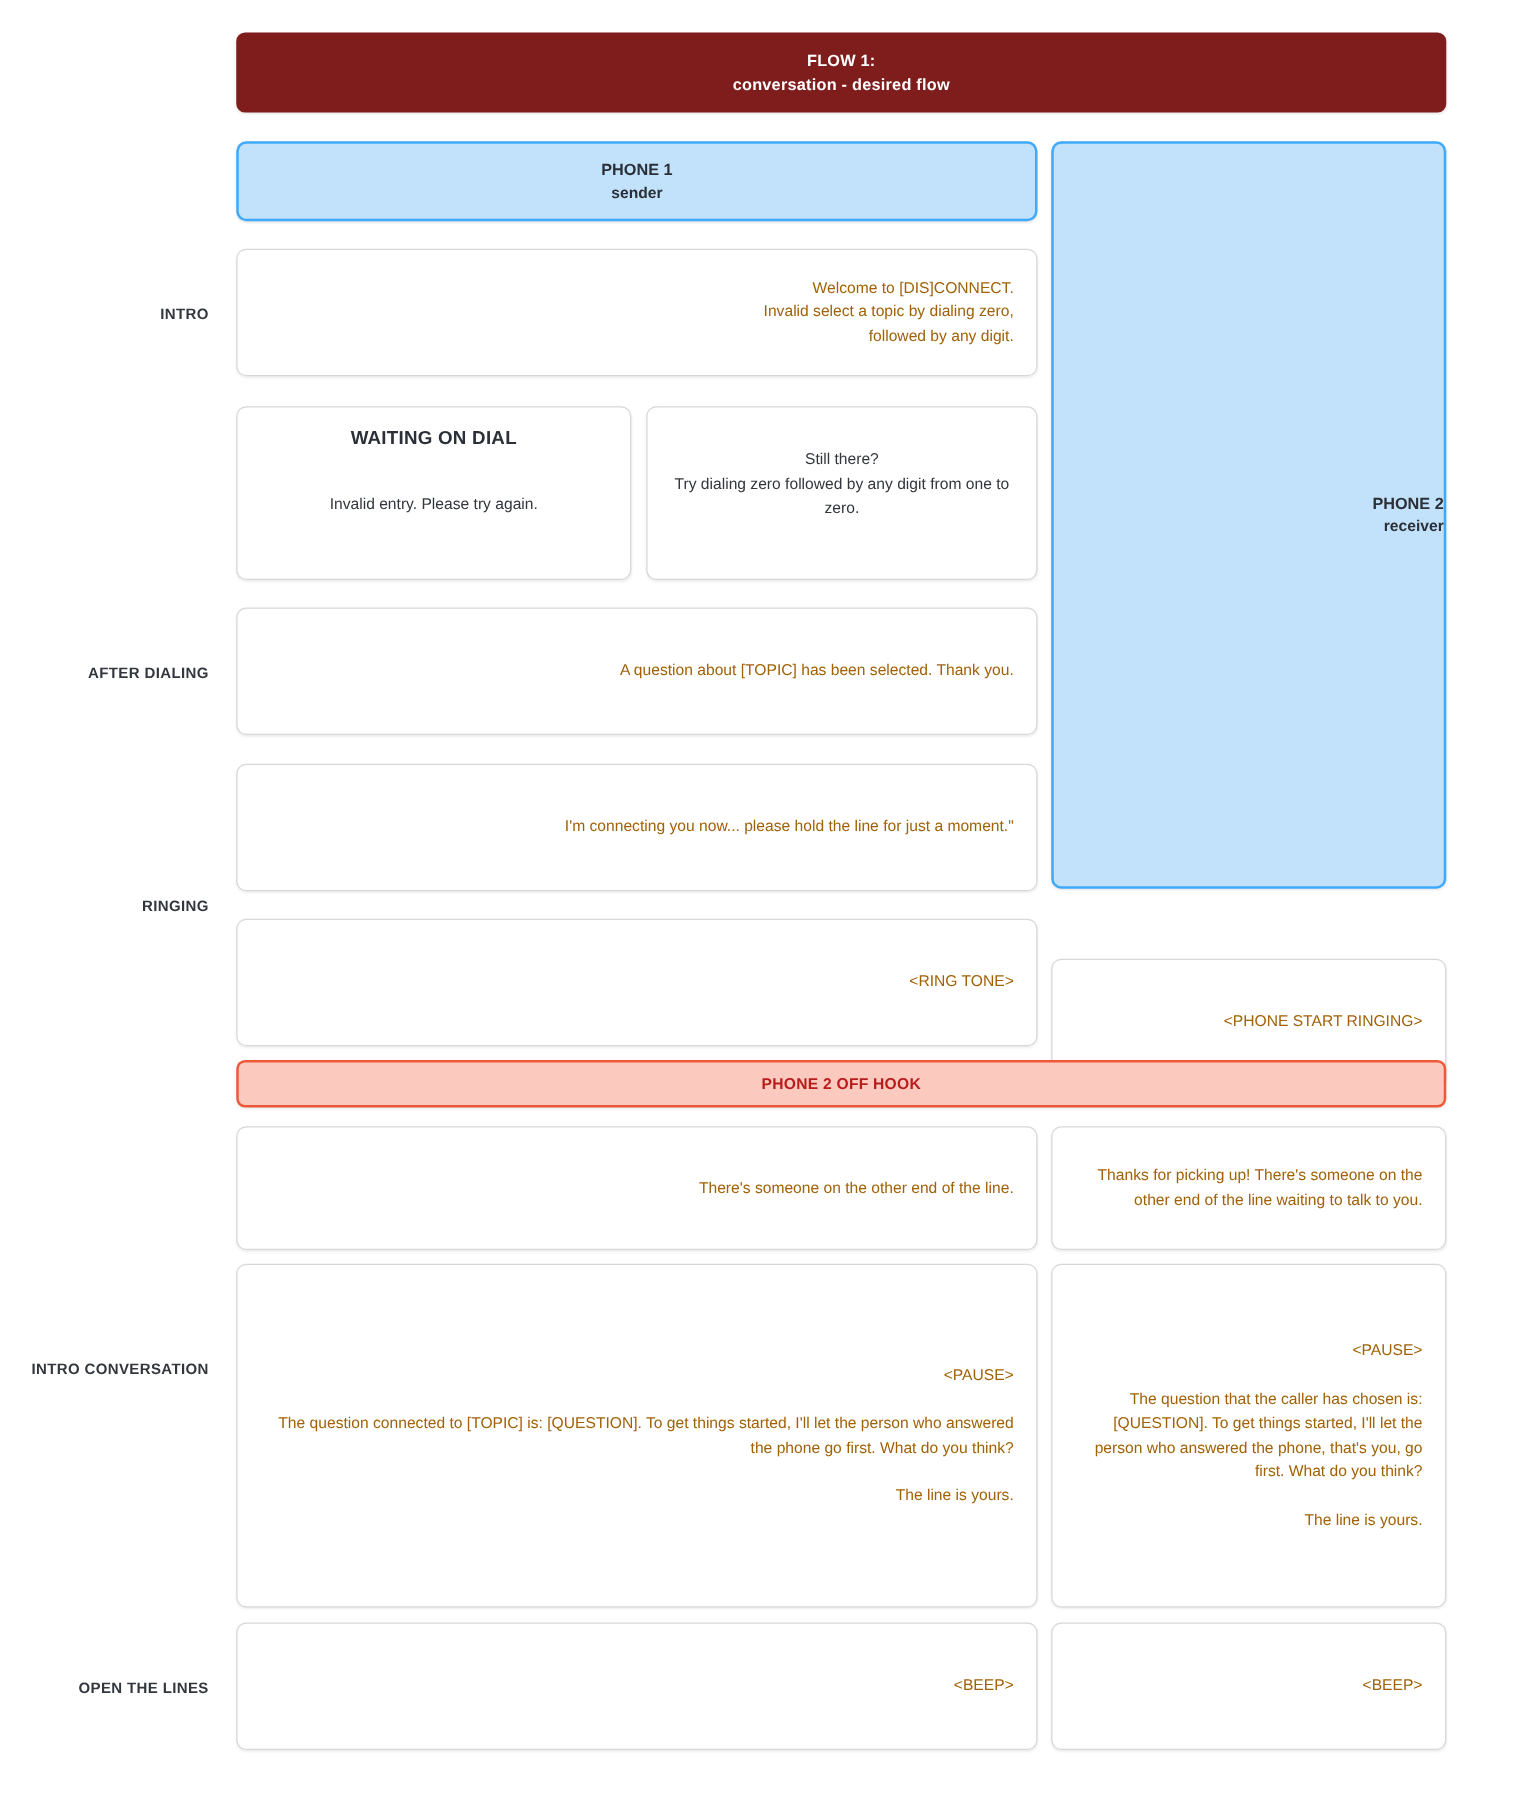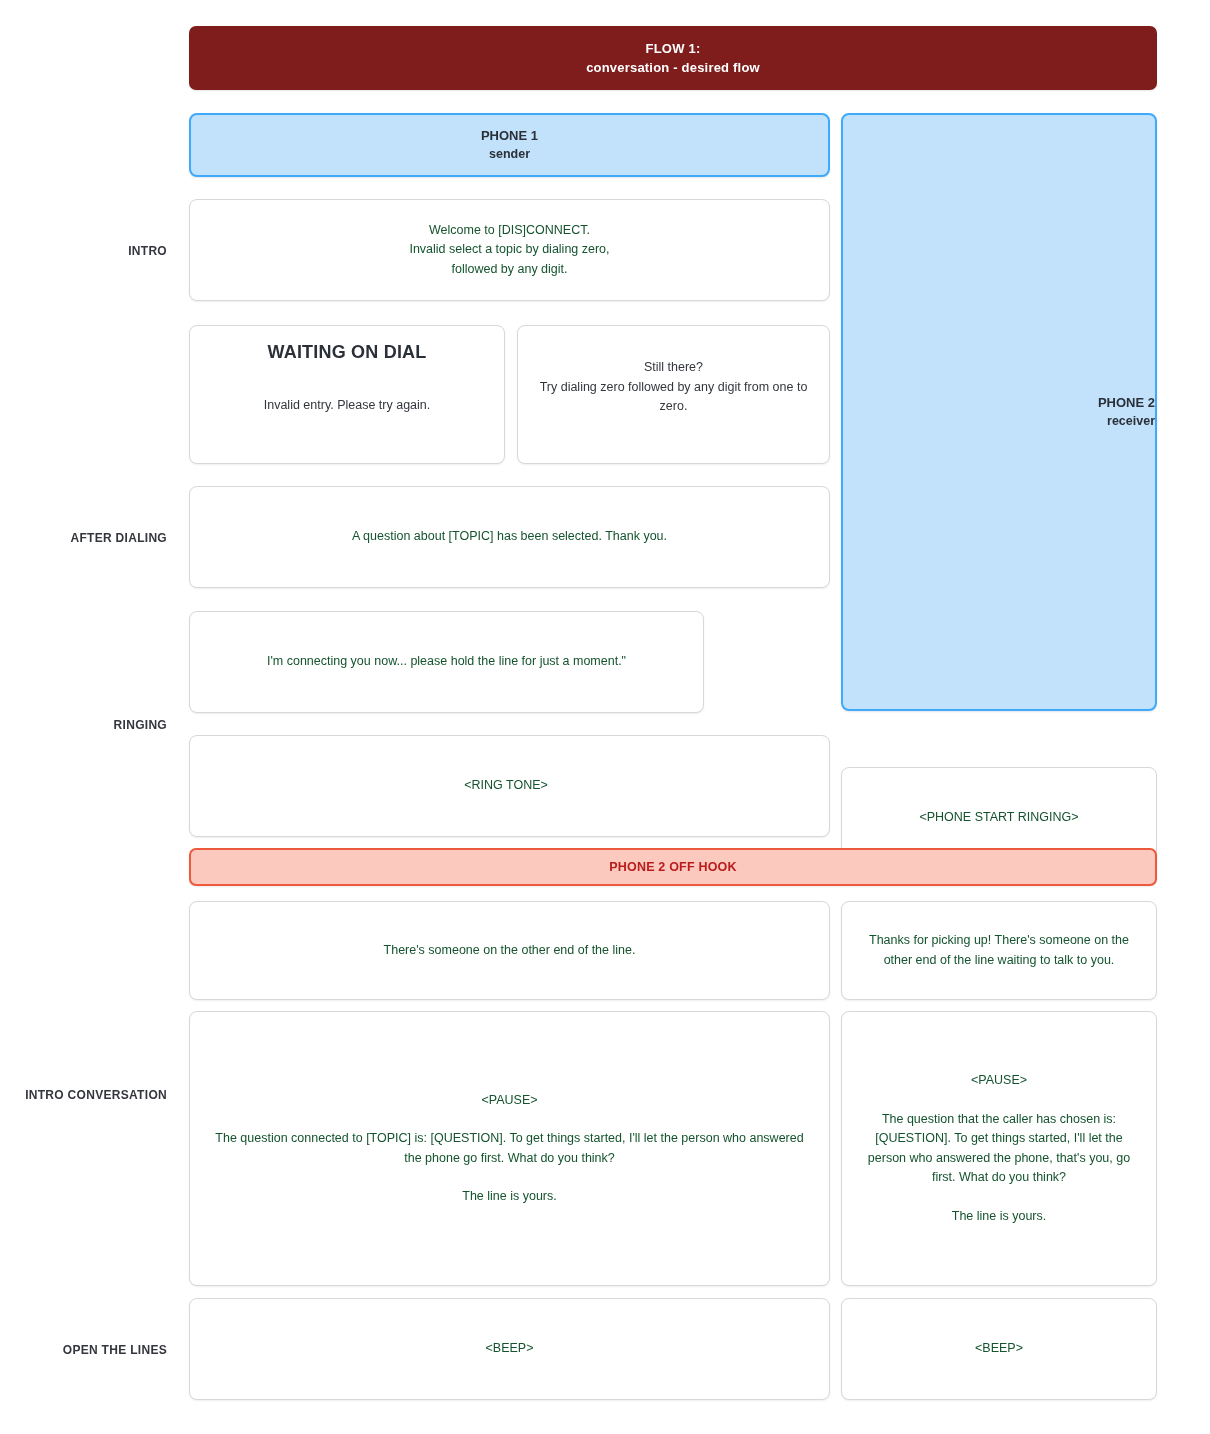--- a/index.html
+++ b/index.html
@@ -97,34 +97,34 @@
     border: 1px solid #d8d8d8;
     border-radius: 8px;
     display: flex;
     align-items: center;
     justify-content: center;
     padding: 10px 18px;
     box-shadow: 0 1px 2px rgba(0,0,0,0.07);
   }
   .card .body {
     width: 100%;
-    text-align: center;
+    text-align: right;
     font-size: 12.5px;
     line-height: 19.5px;
-    color: #14532d;
+    color: #a16207;
   }
   .card.titled {
     flex-direction: column;
     align-items: stretch;
     justify-content: flex-start;
     padding: 0;
   }
   .card .card-title {
     text-align: center;
-    font-size: 18px;
+    font-size: 15px;
     font-weight: bold;
     padding-top: 16px;
     color: #2b3038;
     letter-spacing: 0.2px;
   }
   .card .titled-body {
     flex: 1;
     display: flex;
     align-items: center;
     justify-content: center;
@@ -212,21 +212,21 @@
         <div>Still there?</div>
         <div>Try dialing zero followed by any digit from one to zero.</div>
       </div>
     </div>
   </div>
 
   <div class="abs card" style="left:189px; top:486px; width:641px; height:102px;">
     <div class="body">A question about [TOPIC] has been selected. Thank you.</div>
   </div>
 
-  <div class="abs card" style="left:189px; top:611px; width:515px; height:102px;">
+  <div class="abs card" style="left:189px; top:611px; width:641px; height:102px;">
     <div class="body">I'm connecting you now... please hold the line for just a moment."</div>
   </div>
 
   <div class="abs card" style="left:189px; top:735px; width:641px; height:102px;padding-left:11px;">
     <div class="body">&lt;RING TONE&gt;</div>
   </div>
   <div class="abs card" style="left:841px; top:767px; width:316px; height:102px;">
     <div class="body">&lt;PHONE START RINGING&gt;</div>
   </div>
 

